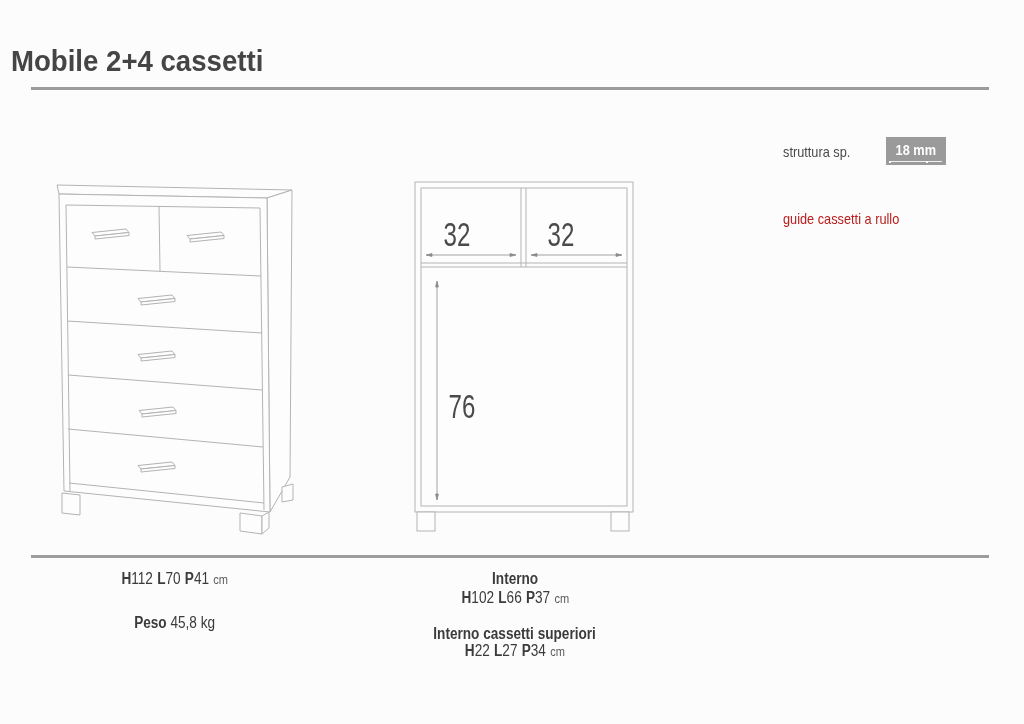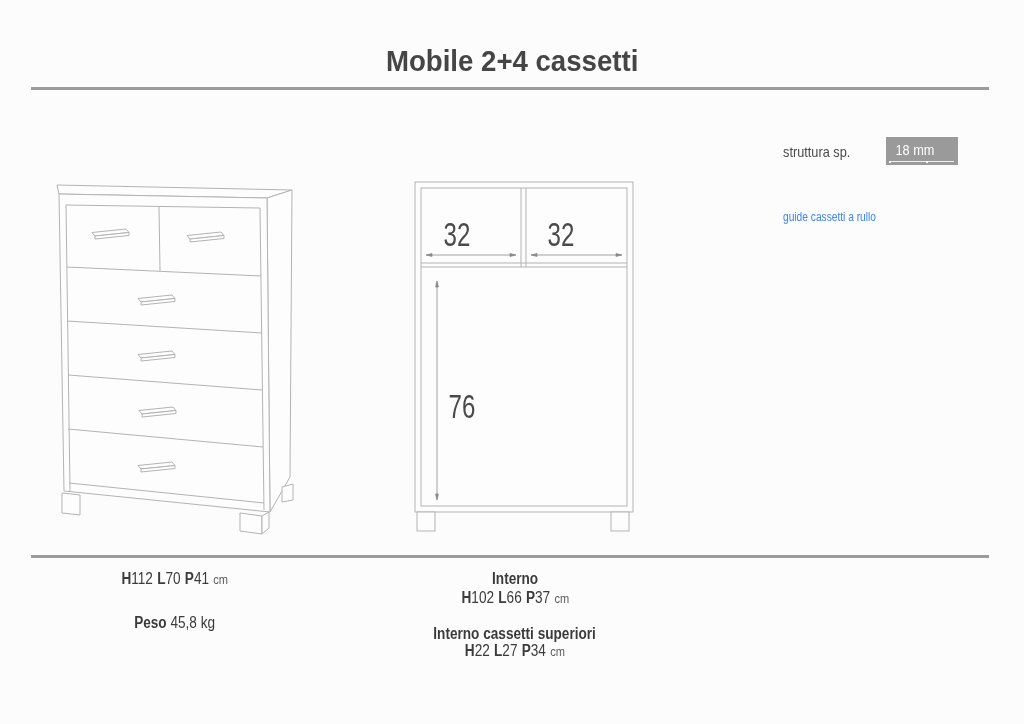--- a/index.html
+++ b/index.html
@@ -4,48 +4,48 @@
 <style>
   html,body{margin:0;padding:0;background:#e8e8e8;}
   .sheet{
     position:relative;width:1024px;height:724px;background:#fcfcfc;
     overflow:hidden;font-family:"Liberation Sans",sans-serif;color:#3f3f3f;
   }
   .cond{display:inline-block;transform:scaleX(0.85);transform-origin:center;white-space:nowrap;}
   .cond-l{display:inline-block;transform:scaleX(0.85);transform-origin:left center;white-space:nowrap;}
 
   .title{
-    position:absolute;top:44px;left:0;width:100%;text-align:center;
+    position:absolute;top:44px;left:0;width:100%;
     font-size:30px;font-weight:bold;color:#454545;letter-spacing:0px;
   }
   .title .cond{transform:scaleX(0.92);}
   .rule{position:absolute;left:31px;width:958px;height:3px;background:#9c9c9c;}
   .rule-top{top:87px;}
   .rule-bottom{top:555px;}
 
   .front-svg{position:absolute;left:40px;top:165px;width:270px;height:390px;}
   .dim-svg{position:absolute;left:405px;top:175px;width:240px;height:360px;}
 
   .struttura{
     position:absolute;left:783px;top:139px;height:24px;
     display:flex;align-items:center;gap:24px;font-size:15px;color:#4a4a4a;
   }
   .badge{
-    position:relative;background:#9a9a9a;color:#fff;font-weight:normal;
-    font-size:15px;line-height:1;padding:5px 20px 8px 6px;min-width:34px;text-align:center;
+    position:relative;background:#9a9a9a;color:#fff;font-weight:bold;
+    font-size:15px;line-height:1;padding:5px 6px 8px 6px;min-width:34px;text-align:center;
   }
   .badge::after{
     content:"";position:absolute;left:4px;right:4px;bottom:3px;height:1px;
     background:rgba(255,255,255,0.85);
   }
   .badge::before{
     content:"";position:absolute;width:2px;height:2px;background:#fff;
     left:3px;bottom:2.5px;box-shadow:37px 0 0 #fff;
   }
-  .guides{position:absolute;left:783px;top:210px;font-size:12px;color:#3b82f6;}
+  .guides{position:absolute;left:783px;top:210px;font-size:15px;color:#b91c1c;}
 
   .spec-block{position:absolute;width:240px;text-align:center;font-size:16px;color:#3b3b3b;}
   .spec-external{left:55px;top:569px;}
   .spec-internal{left:395px;top:569px;}
   .spec-line{line-height:19px;}
   .spec-heading{font-weight:bold;}
   .dim-pair{margin-right:5px;white-space:nowrap;}
   .dim-pair b{font-weight:bold;}
   .unit{font-size:13px;color:#5a5a5a;}
   .weight-line{margin-top:24px;}

